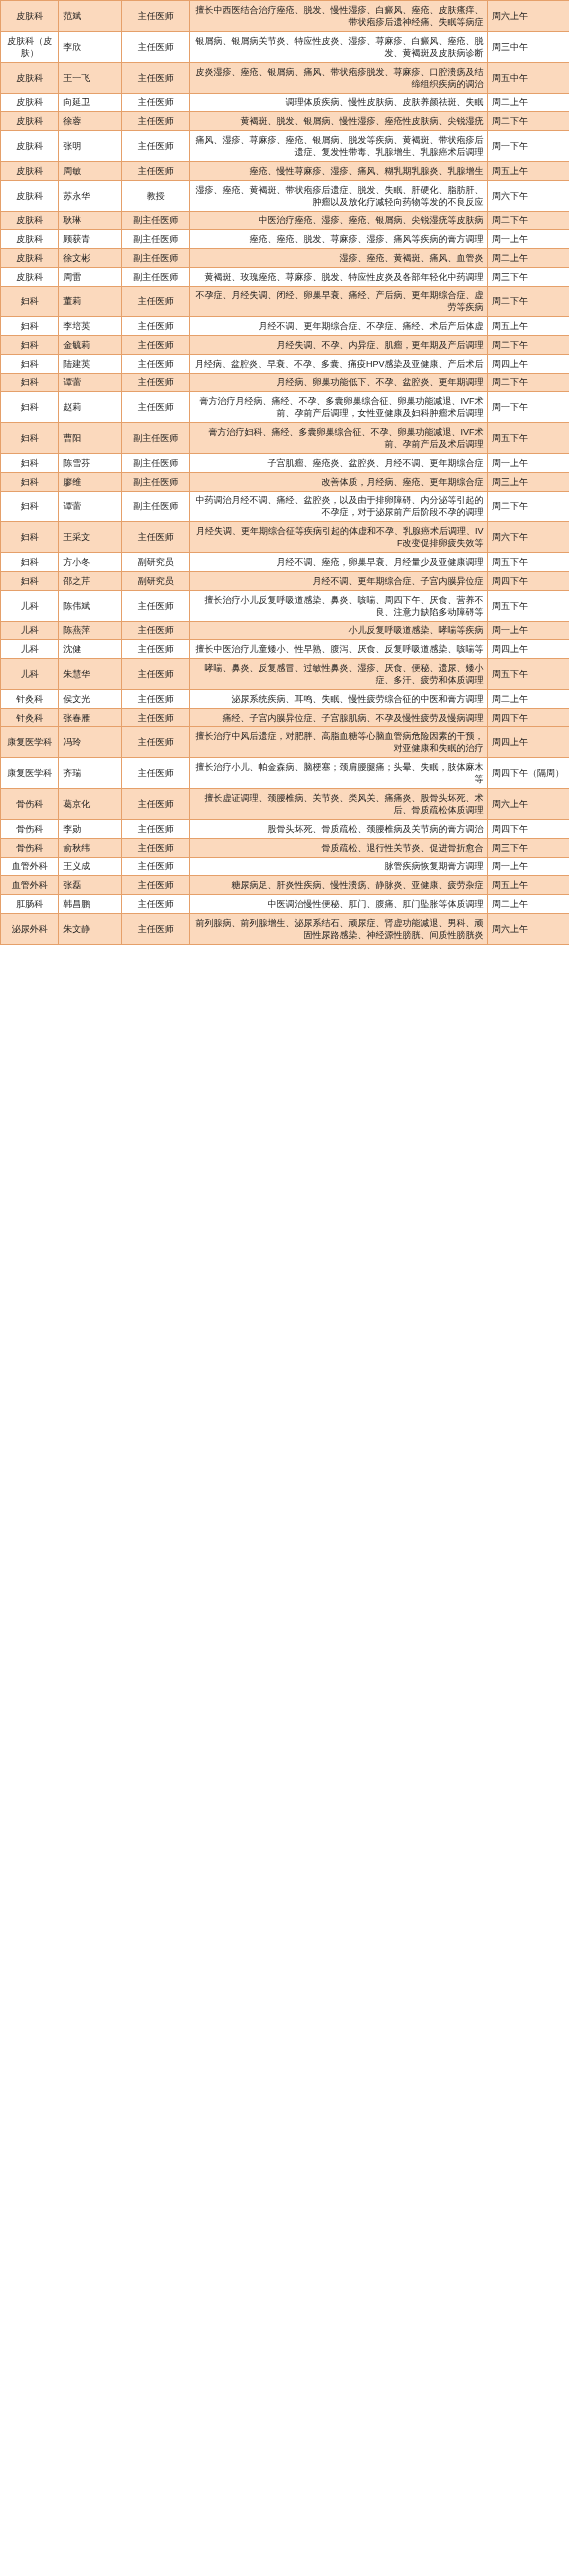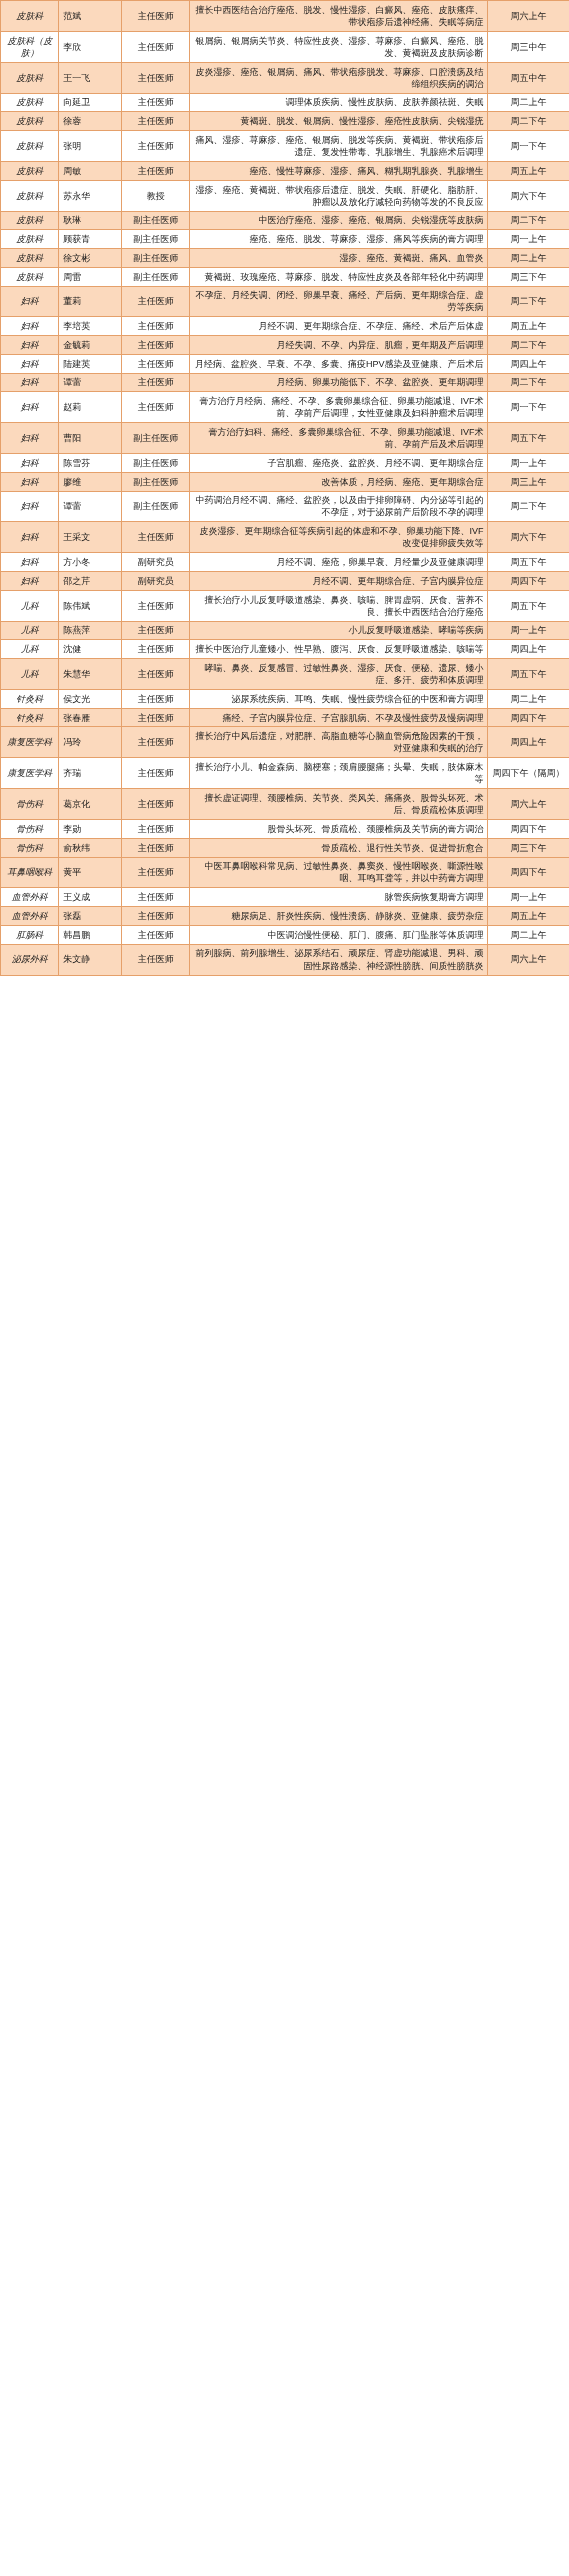--- a/index.html
+++ b/index.html
@@ -22,39 +22,38 @@
     line-height: 1.35;
     color: #1a1a1a;
     padding: 2.8px 3.8px;
     vertical-align: middle;
     word-break: break-all;
   }
   td.dept {
     width: 49px;
     text-align: center;
     font-size: 9.5px;
-    font-style: italic;
   }
   td.name {
     width: 53px;
     font-size: 9.5px;
   }
   td.title {
     width: 59px;
     text-align: center;
     font-size: 9px;
   }
   td.specialty {
     width: 285px;
     text-align: right;
     font-size: 9px;
   }
   td.time {
     width: 72px;
-    text-align: center;
+    text-align: left;
     font-size: 9px;
     margin-left: 9px;
   }
   tr.even td {
     background: #ffffff;
   }
   tr.odd td {
     background: #fbd9bd;
   }
 </style>
@@ -214,42 +213,42 @@
         <td class="dept">妇科</td>
         <td class="name">谭蕾</td>
         <td class="title">副主任医师</td>
         <td class="specialty">中药调治月经不调、痛经、盆腔炎，以及由于排卵障碍、内分泌等引起的不孕症，对于泌尿前产后阶段不孕的调理</td>
         <td class="time">周二下午</td>
       </tr>
       <tr class="odd">
         <td class="dept">妇科</td>
         <td class="name">王采文</td>
         <td class="title">主任医师</td>
-        <td class="specialty">皮炎湿疹、更年期综合征等疾病引起的体虚和不孕、卵巢功能下降、IVF改变促排卵疲失效等</td>
+        <td class="specialty">月经失调、更年期综合征等疾病引起的体虚和不孕、乳腺癌术后调理、IVF改变促排卵疲失效等</td>
         <td class="time">周六下午</td>
       </tr>
       <tr class="even">
         <td class="dept">妇科</td>
         <td class="name">方小冬</td>
         <td class="title">副研究员</td>
         <td class="specialty">月经不调、痤疮，卵巢早衰、月经量少及亚健康调理</td>
         <td class="time">周五下午</td>
       </tr>
       <tr class="odd">
         <td class="dept">妇科</td>
         <td class="name">邵之芹</td>
         <td class="title">副研究员</td>
         <td class="specialty">月经不调、更年期综合症、子宫内膜异位症</td>
         <td class="time">周四下午</td>
       </tr>
       <tr class="even">
         <td class="dept">儿科</td>
         <td class="name">陈伟斌</td>
         <td class="title">主任医师</td>
-        <td class="specialty">擅长治疗小儿反复呼吸道感染、鼻炎、咳喘、脾胃虚弱、厌食、营养不良、擅长中西医结合治疗痤疮</td>
+        <td class="specialty">擅长治疗小儿反复呼吸道感染、鼻炎、咳喘、周四下午、厌食、营养不良、注意力缺陷多动障碍等</td>
         <td class="time">周五下午</td>
       </tr>
       <tr class="odd">
         <td class="dept">儿科</td>
         <td class="name">陈燕萍</td>
         <td class="title">主任医师</td>
         <td class="specialty">小儿反复呼吸道感染、哮喘等疾病</td>
         <td class="time">周一上午</td>
       </tr>
       <tr class="even">
@@ -307,27 +306,20 @@
         <td class="title">主任医师</td>
         <td class="specialty">股骨头坏死、骨质疏松、颈腰椎病及关节病的膏方调治</td>
         <td class="time">周四下午</td>
       </tr>
       <tr class="odd">
         <td class="dept">骨伤科</td>
         <td class="name">俞秋纬</td>
         <td class="title">主任医师</td>
         <td class="specialty">骨质疏松、退行性关节炎、促进骨折愈合</td>
         <td class="time">周三下午</td>
-      </tr>
-      <tr class="odd">
-        <td class="dept">耳鼻咽喉科</td>
-        <td class="name">黄平</td>
-        <td class="title">主任医师</td>
-        <td class="specialty">中医耳鼻咽喉科常见病、过敏性鼻炎、鼻窦炎、慢性咽喉炎、嘶源性喉咽、耳鸣耳聋等，并以中药膏方调理</td>
-        <td class="time">周四下午</td>
       </tr>
       <tr class="even">
         <td class="dept">血管外科</td>
         <td class="name">王义成</td>
         <td class="title">主任医师</td>
         <td class="specialty">脉管疾病恢复期膏方调理</td>
         <td class="time">周一上午</td>
       </tr>
       <tr class="odd">
         <td class="dept">血管外科</td>

